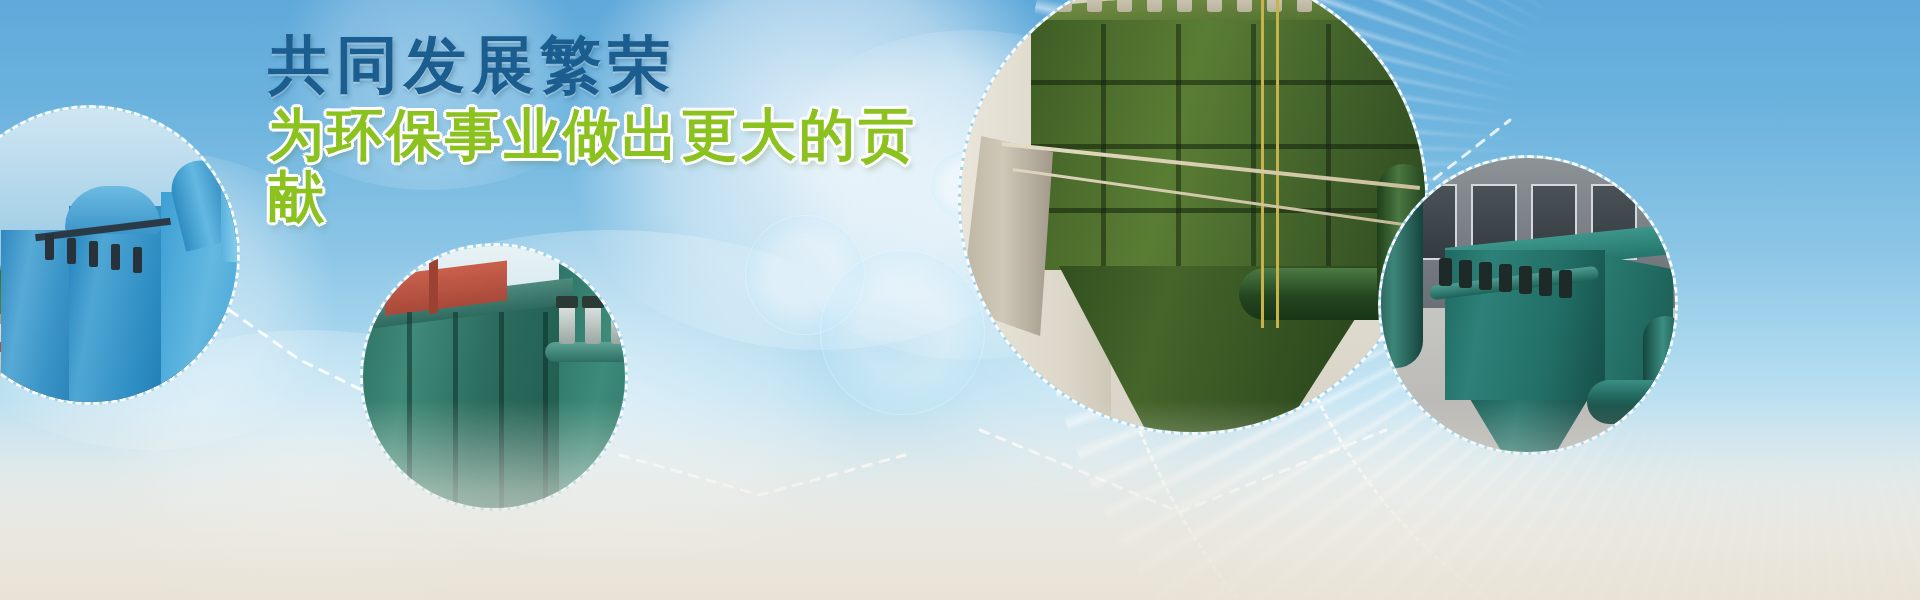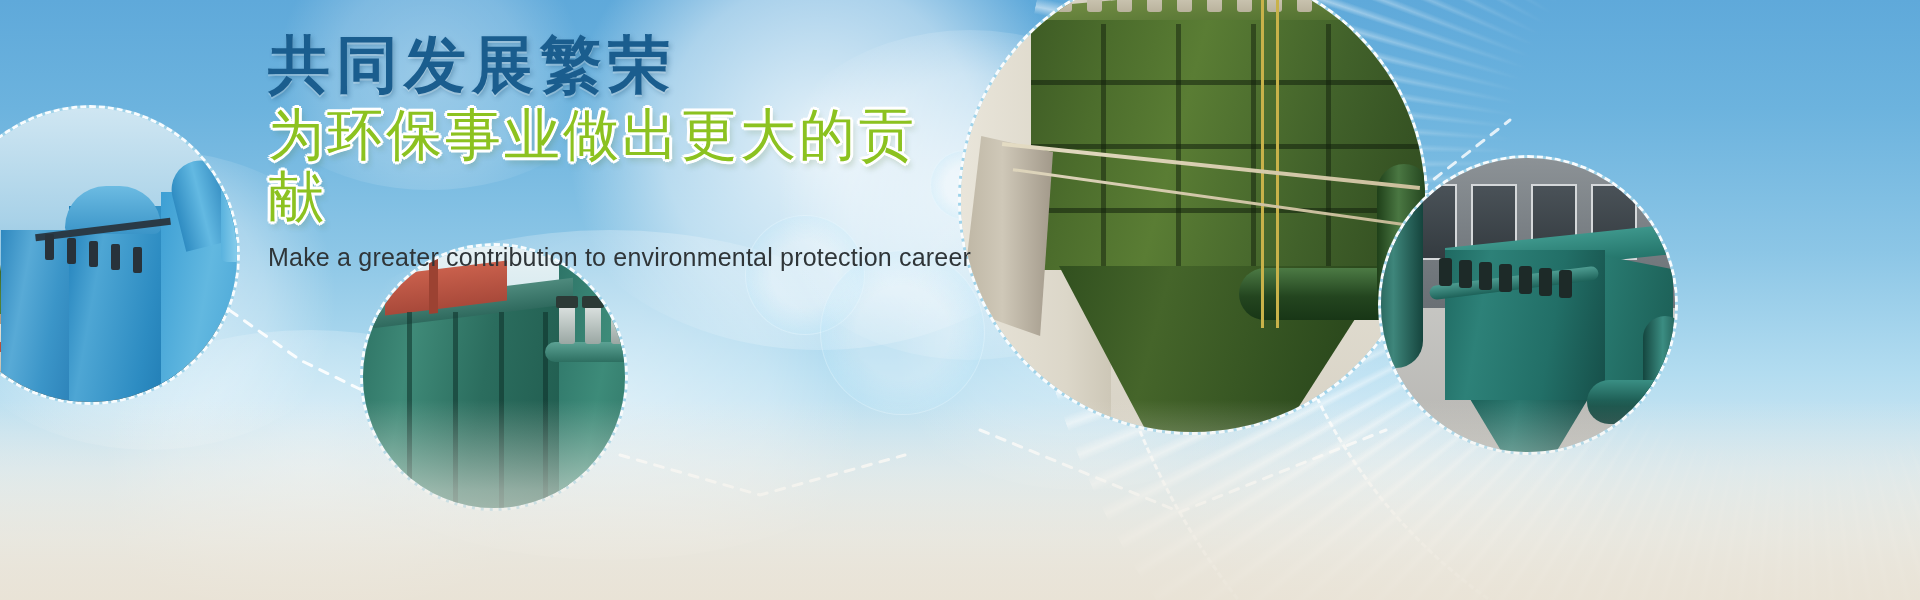--- a/index.html
+++ b/index.html
@@ -186,21 +186,21 @@
   .textblock { position:absolute; left:268px; top:32px; width:680px; z-index:40; }
 
   .headline-cn {
     font-family:"Liberation Sans", sans-serif;
     font-size:62px; font-weight:bold; letter-spacing:6px; line-height:1.06;
     color:#1a5d8e;
     text-shadow:0 2px 0 rgba(255,255,255,.28), 2px 3px 5px rgba(18,70,105,.30);
   }
   .headline-cn2 {
     font-family:"Liberation Sans", sans-serif;
-    font-size:56px; font-weight:normal; letter-spacing:3px; line-height:1.12;
+    font-size:56px; font-weight:bold; letter-spacing:3px; line-height:1.12;
     color:#8cc220; margin-top:6px;
     text-shadow:
       -2px -2px 0 #ffffff,  2px -2px 0 #ffffff,
       -2px  2px 0 #ffffff,  2px  2px 0 #ffffff,
       -3px  0   0 #ffffff,  3px  0   0 #ffffff,
        0   -3px 0 #ffffff,  0    3px 0 #ffffff,
        3px  5px 6px rgba(60,100,20,.28);
   }
   .subtitle-en {
     font-family:"Liberation Sans", sans-serif;
@@ -340,16 +340,15 @@
       <div class="nozzle" style="left:158px;top:110px;"></div>
       <div class="nozzle" style="left:178px;top:112px;"></div>
     </div>
   </div>
 
   <div class="bottomhaze"></div>
 
   <div class="textblock">
     <div class="headline-cn">共同发展繁荣</div>
     <div class="headline-cn2">为环保事业做出更大的贡献</div>
-    <div class="subtitle-en">Make a greater contribution to environmental protection career</div>
   </div>
 
 </div>
 
 </body></html>

